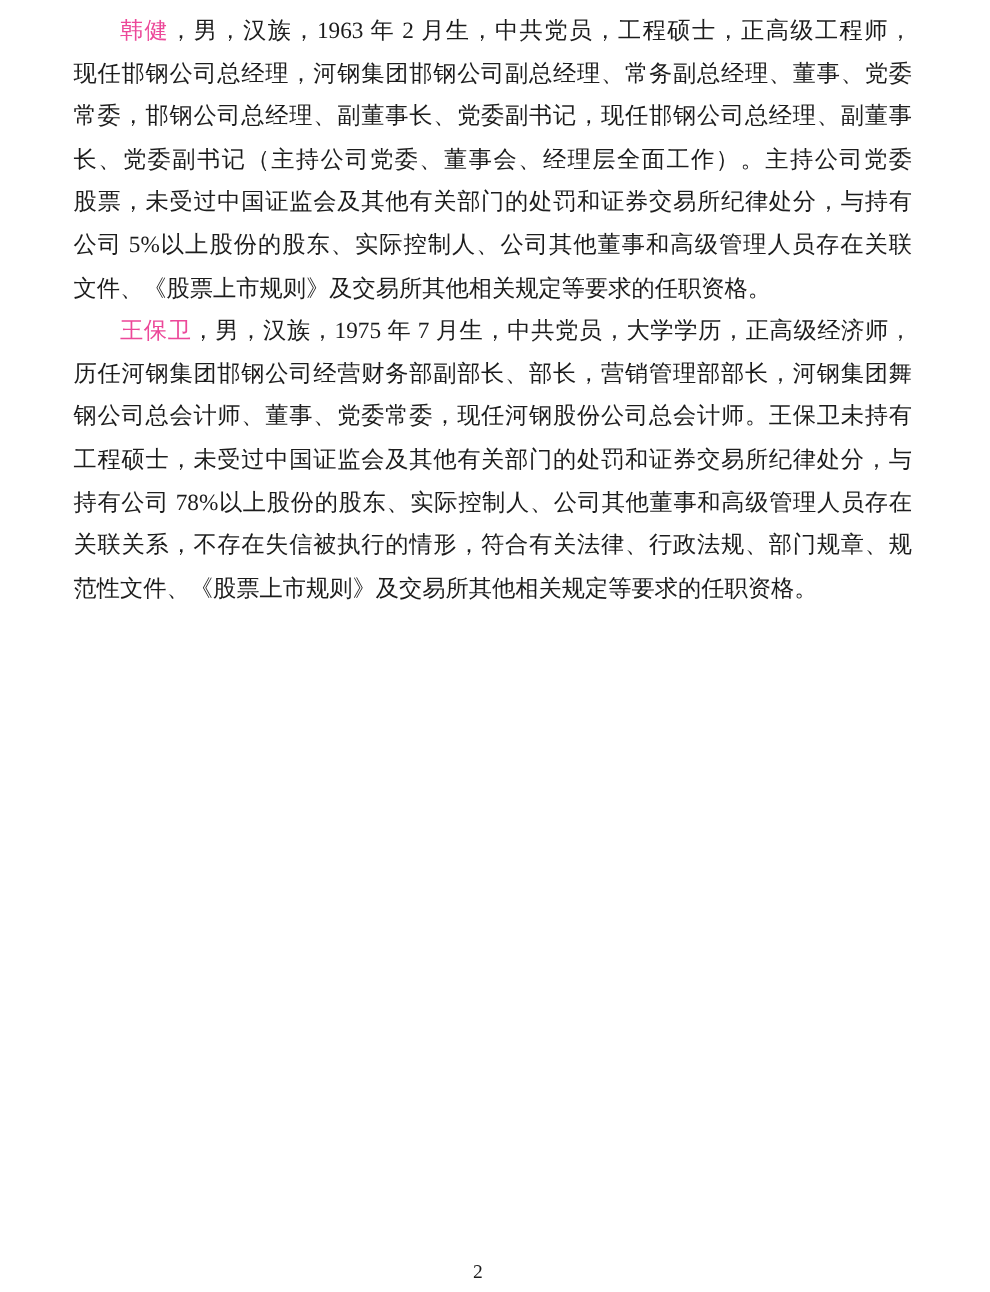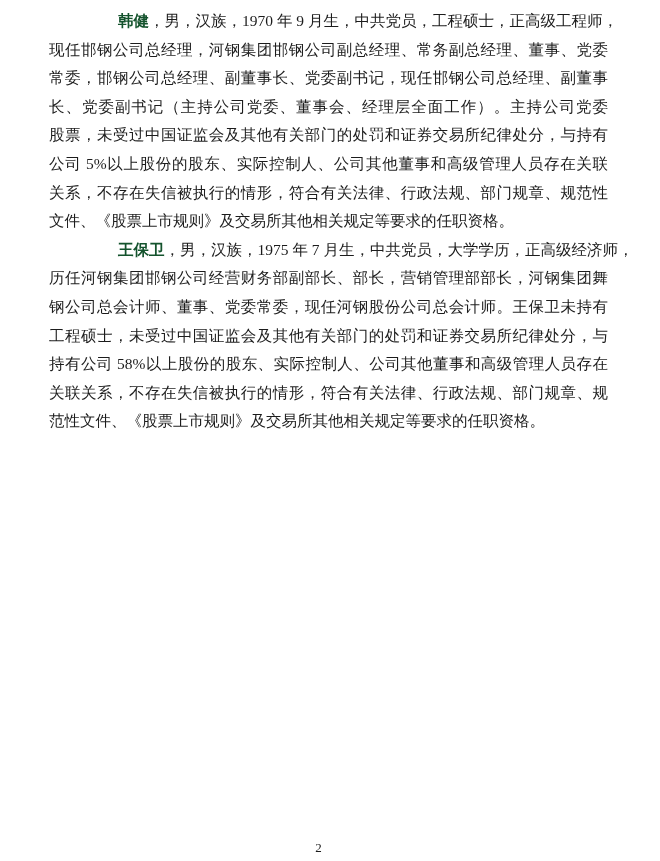--- a/index.html
+++ b/index.html
@@ -38,59 +38,57 @@
     text-align-last: justify;
     white-space: nowrap;
   }
   .line.para-first {
     text-indent: 31px;
   }
   .line.para-last {
     text-align-last: left;
   }
   .person-name {
-    font-weight: bold;
-    color: #14532d;
-    margin-left: 38px;
+    font-weight: normal;
+    color: #ec4899;
   }
   .page-number {
     position: absolute;
     top: 840px;
     left: 0;
     width: 637px;
     text-align: center;
     font-size: 13px;
     line-height: 15px;
     color: #1c1c1c;
   }
 </style>
 </head>
 <body>
 
 <div class="page">
 
   <div class="text-block">
 
     <p class="para">
-      <span class="line para-first"><span class="person-name">韩健</span><span>，男，汉族，1970 年 9 月生，中共党员，工程硕士，正高级工程师，</span></span>
+      <span class="line para-first"><span class="person-name">韩健</span><span>，男，汉族，1963 年 2 月生，中共党员，工程硕士，正高级工程师，</span></span>
       <span class="line">现任邯钢公司总经理，河钢集团邯钢公司副总经理、常务副总经理、董事、党委</span>
       <span class="line">常委，邯钢公司总经理、副董事长、党委副书记，现任邯钢公司总经理、副董事</span>
       <span class="line">长、党委副书记（主持公司党委、董事会、经理层全面工作）。主持公司党委</span>
       <span class="line">股票，未受过中国证监会及其他有关部门的处罚和证券交易所纪律处分，与持有</span>
       <span class="line">公司 5%以上股份的股东、实际控制人、公司其他董事和高级管理人员存在关联</span>
-      <span class="line">关系，不存在失信被执行的情形，符合有关法律、行政法规、部门规章、规范性</span>
       <span class="line para-last">文件、《股票上市规则》及交易所其他相关规定等要求的任职资格。</span>
     </p>
 
     <p class="para">
       <span class="line para-first"><span class="person-name">王保卫</span><span>，男，汉族，1975 年 7 月生，中共党员，大学学历，正高级经济师，</span></span>
       <span class="line">历任河钢集团邯钢公司经营财务部副部长、部长，营销管理部部长，河钢集团舞</span>
       <span class="line">钢公司总会计师、董事、党委常委，现任河钢股份公司总会计师。王保卫未持有</span>
       <span class="line">工程硕士，未受过中国证监会及其他有关部门的处罚和证券交易所纪律处分，与</span>
-      <span class="line">持有公司 58%以上股份的股东、实际控制人、公司其他董事和高级管理人员存在</span>
+      <span class="line">持有公司 78%以上股份的股东、实际控制人、公司其他董事和高级管理人员存在</span>
       <span class="line">关联关系，不存在失信被执行的情形，符合有关法律、行政法规、部门规章、规</span>
       <span class="line para-last">范性文件、《股票上市规则》及交易所其他相关规定等要求的任职资格。</span>
     </p>
 
   </div>
 
   <div class="page-number">2</div>
 
 </div>
 

